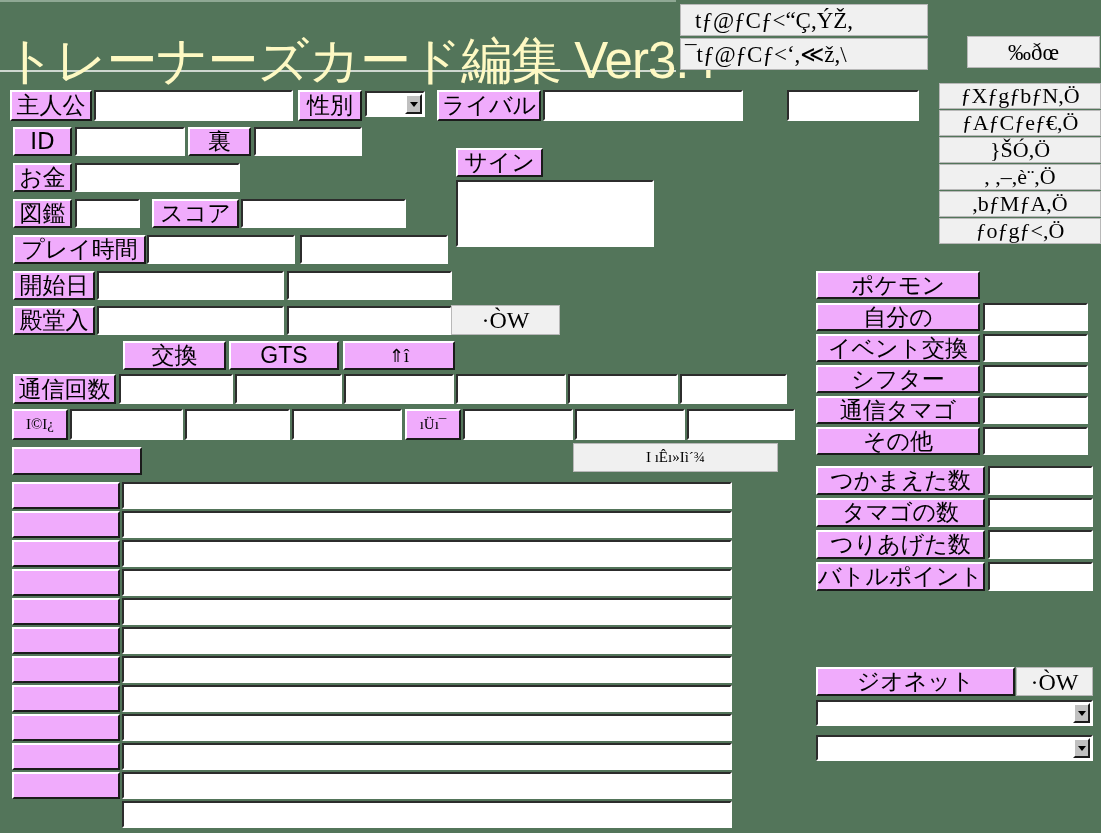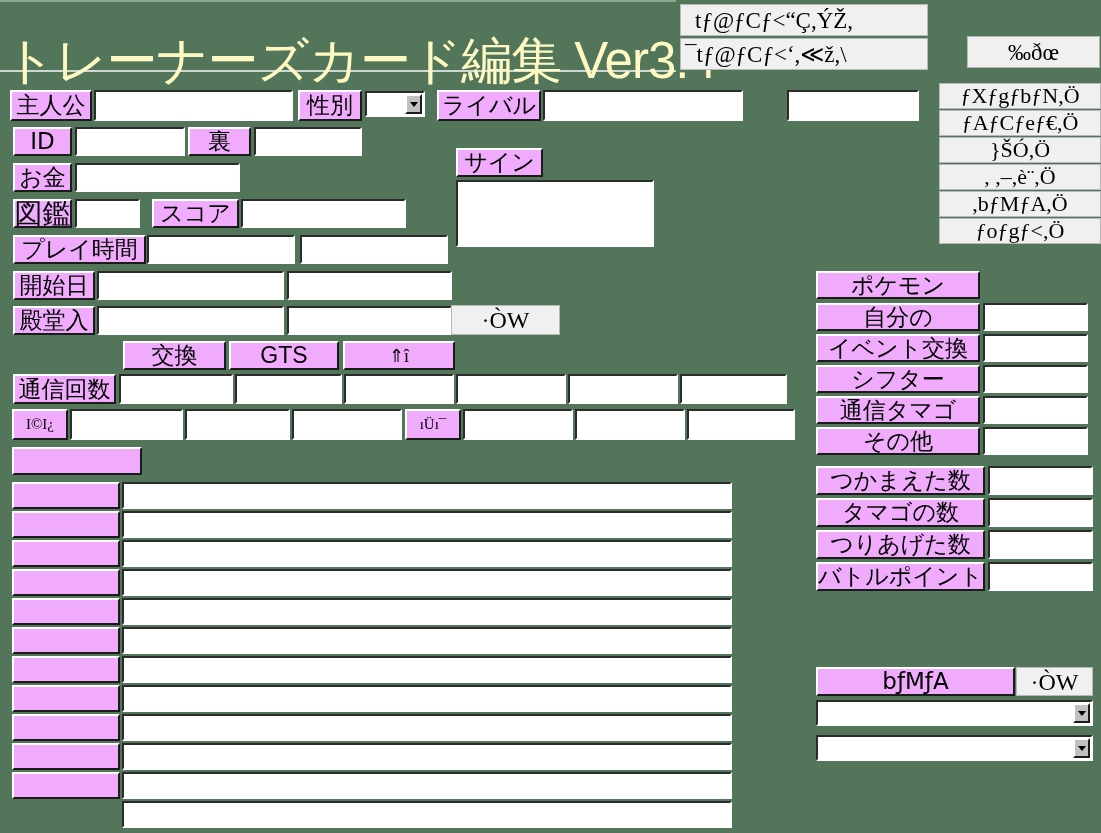--- a/index.html
+++ b/index.html
@@ -117,21 +117,21 @@
   <div class="fld" style="left:787px;top:90px;width:132px;height:31px;"></div>
 
   <div class="btn jp" style="left:13px;top:127px;width:59px;height:29px;font-size:23px;">ID</div>
   <div class="fld" style="left:75px;top:127px;width:110px;height:29px;"></div>
   <div class="btn jp" style="left:188px;top:127px;width:63px;height:29px;font-size:23px;">裏</div>
   <div class="fld" style="left:254px;top:127px;width:108px;height:29px;"></div>
 
   <div class="btn jp" style="left:13px;top:163px;width:59px;height:29px;font-size:23px;">お金</div>
   <div class="fld" style="left:75px;top:163px;width:165px;height:29px;"></div>
 
-  <div class="btn jp" style="left:13px;top:199px;width:59px;height:29px;font-size:28px;">図鑑</div>
+  <div class="btn jp" style="left:13px;top:199px;width:59px;height:29px;font-size:23px;">図鑑</div>
   <div class="fld" style="left:75px;top:199px;width:65px;height:29px;"></div>
   <div class="btn jp" style="left:152px;top:199px;width:87px;height:29px;font-size:23px;">スコア</div>
   <div class="fld" style="left:241px;top:199px;width:165px;height:29px;"></div>
 
   <div class="btn jp" style="left:13px;top:235px;width:133px;height:29px;font-size:23px;">プレイ時間</div>
   <div class="fld" style="left:147px;top:235px;width:148px;height:29px;"></div>
   <div class="fld" style="left:300px;top:235px;width:148px;height:29px;"></div>
 
   <div class="btn jp" style="left:13px;top:271px;width:82px;height:29px;font-size:23px;">開始日</div>
   <div class="fld" style="left:97px;top:271px;width:187px;height:29px;"></div>
@@ -160,20 +160,21 @@
   <div class="btn moji" style="left:12px;top:409px;width:56px;height:31px;font-size:15px;">I©I¿</div>
   <div class="fld" style="left:70px;top:409px;width:113px;height:31px;"></div>
   <div class="fld" style="left:185px;top:409px;width:105px;height:31px;"></div>
   <div class="fld" style="left:292px;top:409px;width:110px;height:31px;"></div>
   <div class="btn moji" style="left:405px;top:409px;width:56px;height:31px;font-size:15px;">ıÜı¯</div>
   <div class="fld" style="left:463px;top:409px;width:110px;height:31px;"></div>
   <div class="fld" style="left:575px;top:409px;width:110px;height:31px;"></div>
   <div class="fld" style="left:687px;top:409px;width:108px;height:31px;"></div>
 
   <div class="btn blank" style="left:12px;top:447px;width:130px;height:28px;"></div>
+  <div class="btn light moji" style="left:573px;top:443px;width:205px;height:29px;font-size:15px;">I ıÊı»Iì´¾</div>
 
   <div class="btn jp" style="left:816px;top:271px;width:164px;height:28px;font-size:23px;">ポケモン</div>
 
   <div class="btn jp" style="left:816px;top:303px;width:164px;height:28px;font-size:23px;">自分の</div>
   <div class="fld" style="left:983px;top:303px;width:105px;height:28px;"></div>
 
   <div class="btn jp" style="left:816px;top:334px;width:164px;height:28px;font-size:23px;">イベント交換</div>
   <div class="fld" style="left:983px;top:334px;width:105px;height:28px;"></div>
 
   <div class="btn jp" style="left:816px;top:365px;width:164px;height:28px;font-size:23px;">シフター</div>
@@ -190,21 +191,21 @@
 
   <div class="btn jp" style="left:816px;top:498px;width:169px;height:29px;font-size:23px;">タマゴの数</div>
   <div class="fld" style="left:988px;top:498px;width:105px;height:29px;"></div>
 
   <div class="btn jp" style="left:816px;top:530px;width:169px;height:29px;font-size:23px;">つりあげた数</div>
   <div class="fld" style="left:988px;top:530px;width:105px;height:29px;"></div>
 
   <div class="btn jp" style="left:816px;top:562px;width:169px;height:29px;font-size:23px;">バトルポイント</div>
   <div class="fld" style="left:988px;top:562px;width:105px;height:29px;"></div>
 
-  <div class="btn jp" style="left:816px;top:667px;width:199px;height:29px;font-size:23px;">bƒMƒA</div>
+  <div class="btn jp" style="left:816px;top:667px;width:199px;height:29px;font-size:23px;">ジオネット</div>
   <div class="btn light moji" style="left:1016px;top:667px;width:77px;height:29px;font-size:24px;">·ÒW</div>
   <div class="combo" style="left:816px;top:700px;width:277px;height:26px;">
     <span class="arrowbox">
         <i></i>
       </span>
   </div>
   <div class="combo" style="left:816px;top:735px;width:277px;height:26px;">
     <span class="arrowbox">
         <i></i>
       </span>

